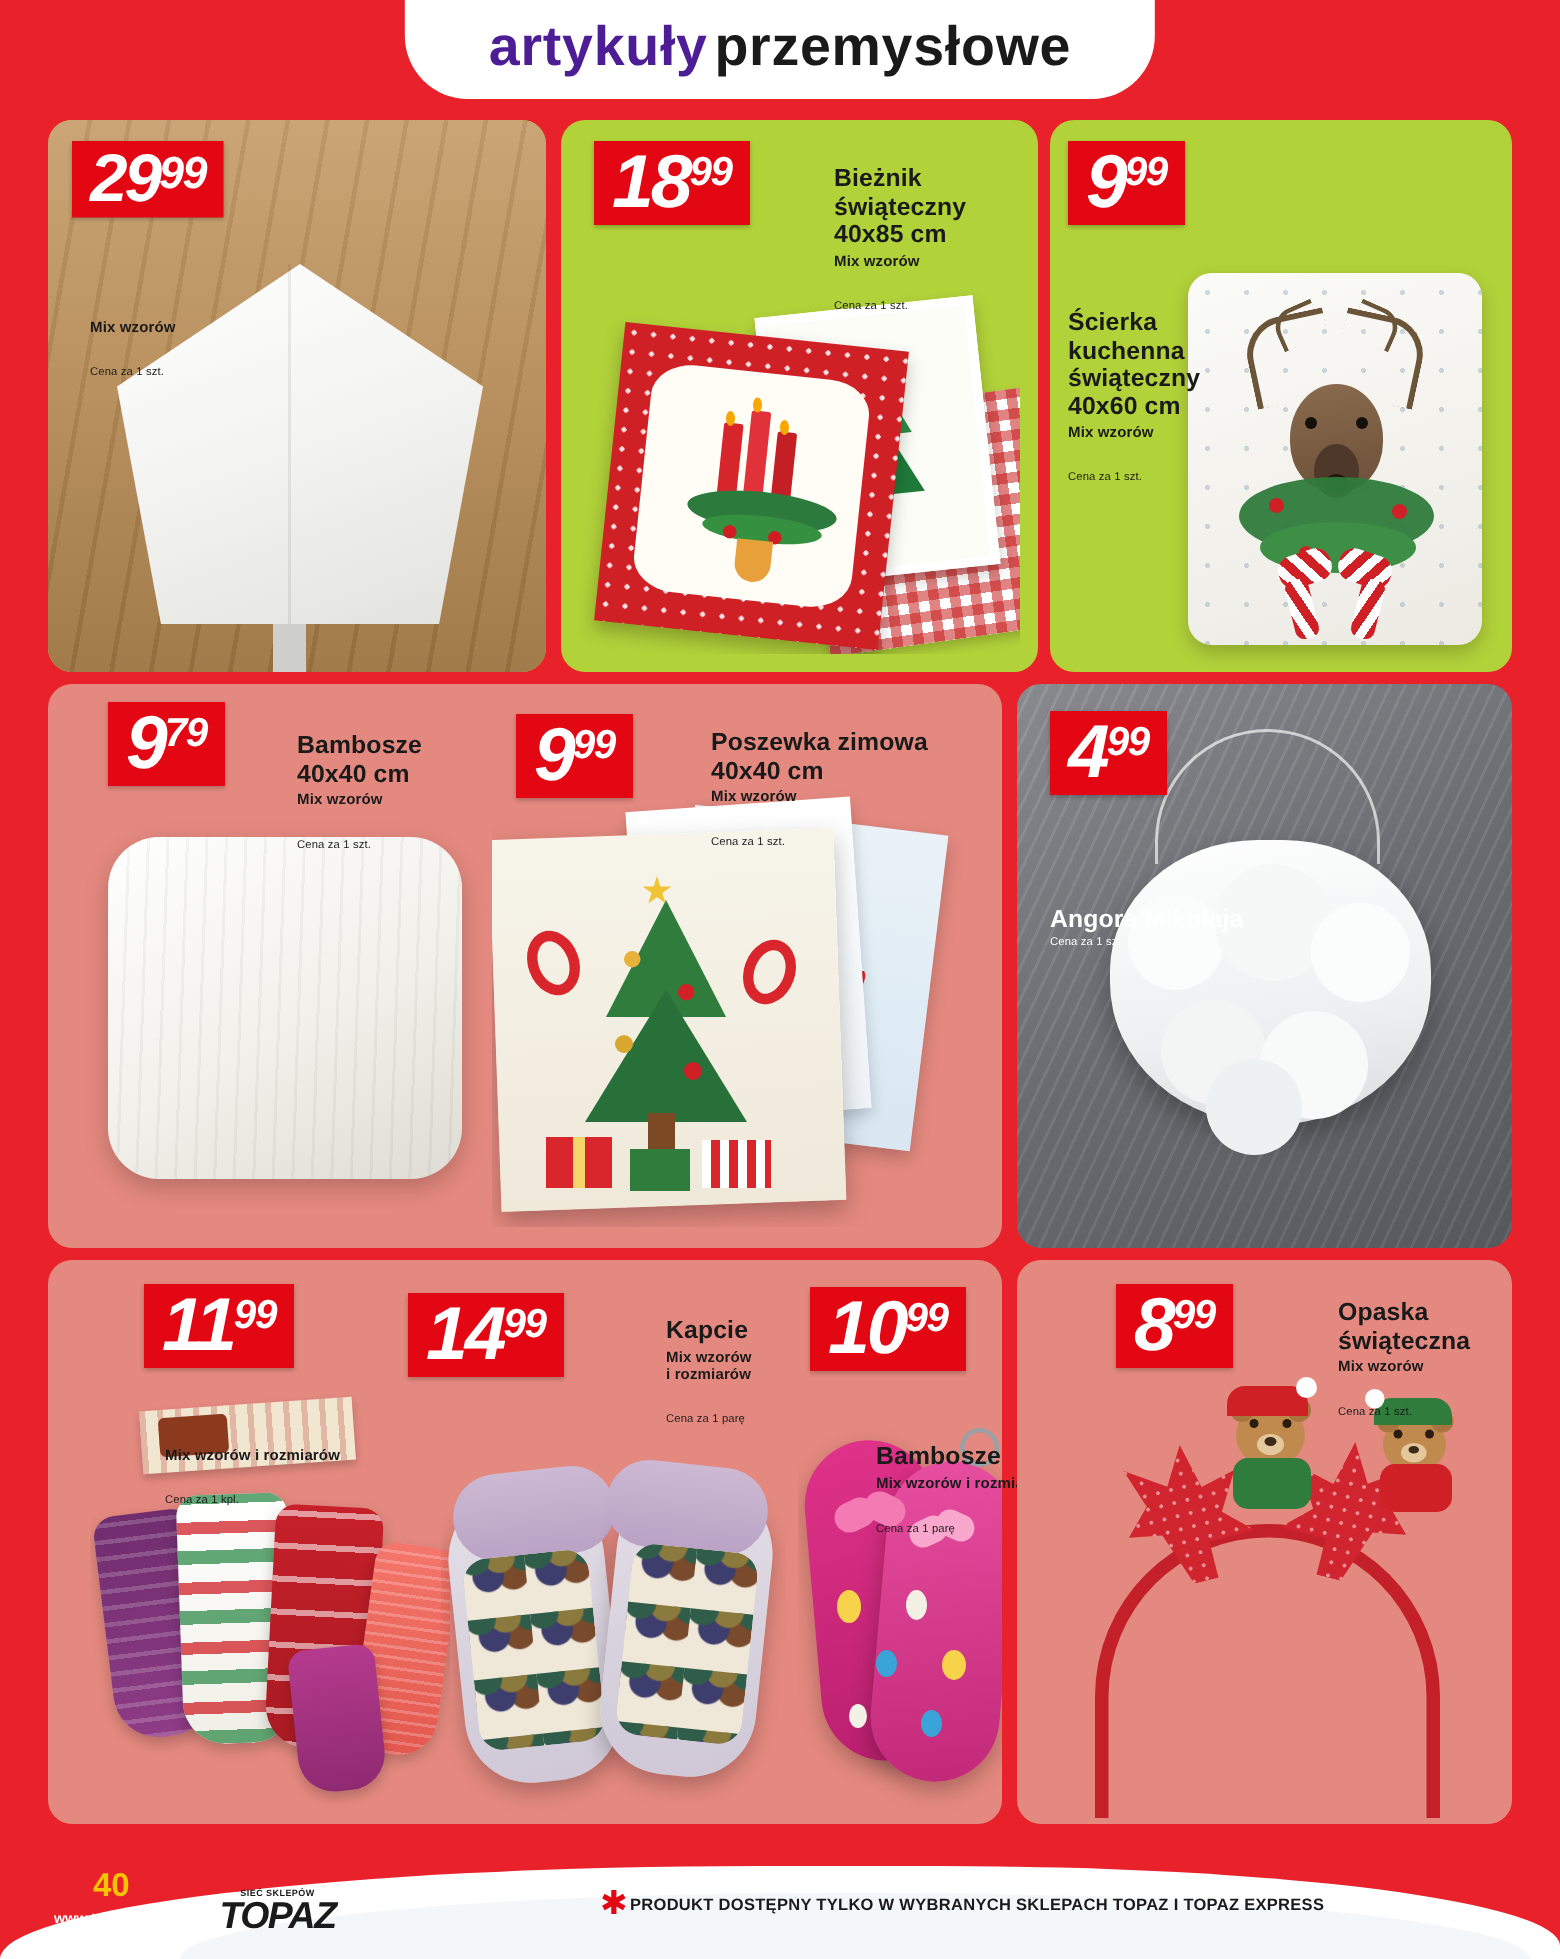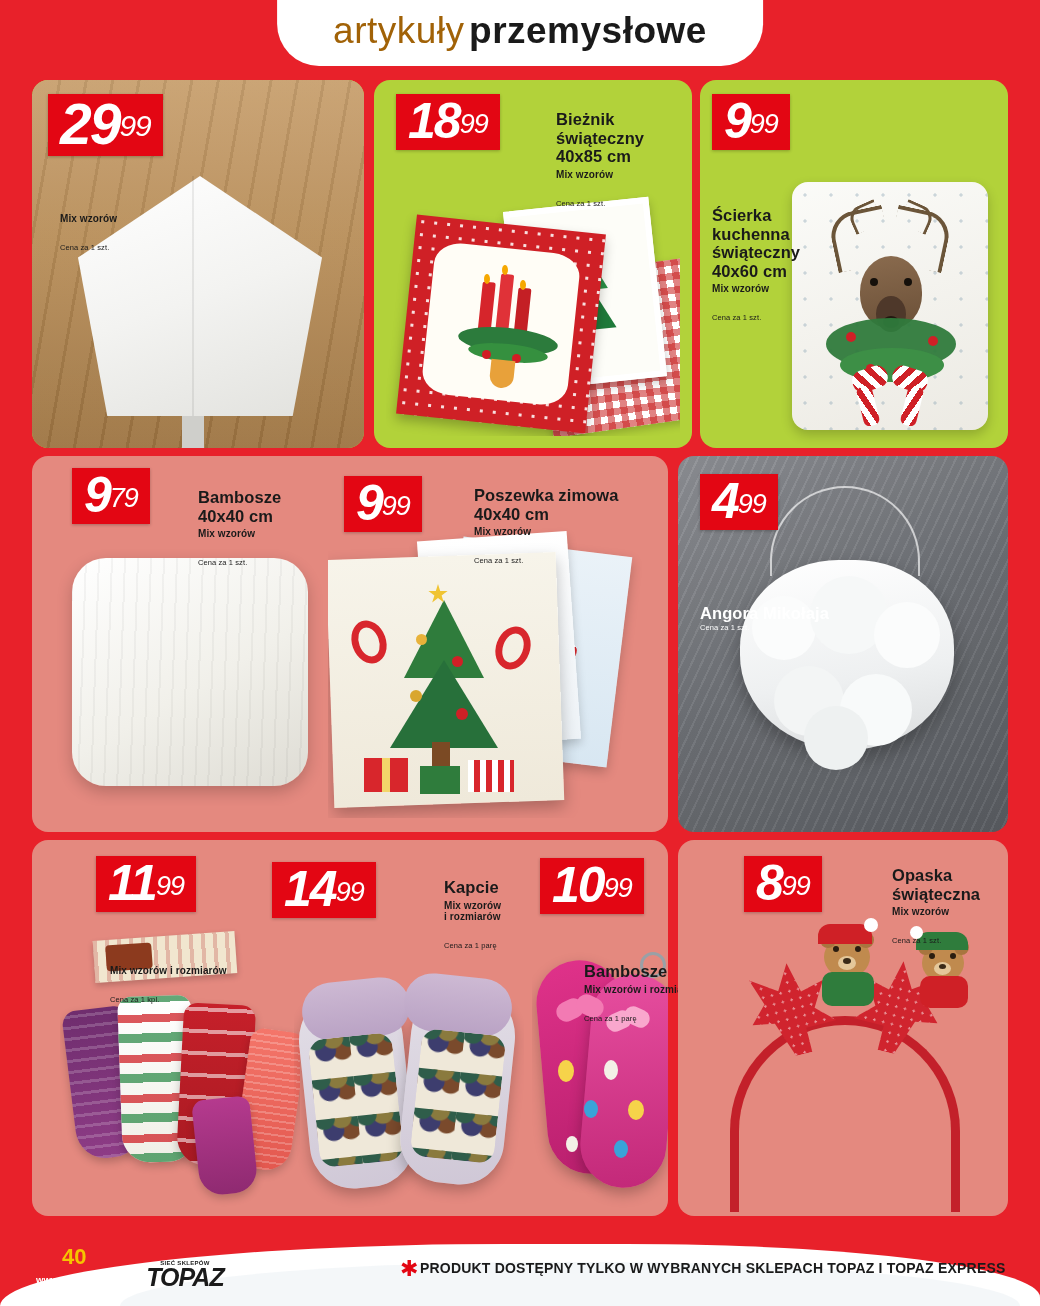--- a/index.html
+++ b/index.html
@@ -23,21 +23,21 @@
   }
   .header-pill {
     position: absolute; top: -34px; left: 50%;
     transform: translateX(-50%);
     background: #ffffff;
     border-radius: 0 0 42px 42px;
     padding: 44px 56px 14px 56px;
     white-space: nowrap;
   }
   .header-pill .h-light {
-    font-size: 37px; color: #a16207; font-weight: 400; letter-spacing: .5px;
+    font-size: 37px; color: #4c1d95; font-weight: 700; letter-spacing: .5px;
   }
   .header-pill .h-bold {
     font-size: 37px; color: #1a1a1a; font-weight: 700; letter-spacing: .5px;
   }
 
   
   .panel {
     position: absolute;
     border-radius: 16px;
     overflow: hidden;
@@ -55,27 +55,27 @@
     display: flex;
     align-items: flex-start;
     box-shadow: 0 1px 3px rgba(0,0,0,.25);
   }
   .tag .int {
     font-weight: 700;
     font-style: italic;
     letter-spacing: -2px;
   }
   .tag .dec {
-    font-weight: 400;
+    font-weight: 700;
     font-style: italic;
     letter-spacing: -1px;
-    margin-top: 14px;
+    margin-top: 4px;
     text-align: right;
   }
-  .tag.big .int { font-size: 57px; }
+  .tag.big .int { font-size: 45px; }
   .tag.big .dec { font-size: 30px; }
   .tag.mid .int { font-size: 50px; }
   .tag.mid .dec { font-size: 27px; }
 
   
   .pname {
     position: absolute;
     color: #1a1a1a;
     font-weight: 700;
     font-size: 16.5px;
@@ -146,21 +146,21 @@
   }
   .topaz .tline {
     font-size: 6px; font-weight: 700; color: #1a1a1a; letter-spacing: .3px;
   }
   .topaz .tname {
     font-size: 25px; font-weight: 700; font-style: italic; color: #1a1a1a;
     letter-spacing: -1px; line-height: .9;
   }
   .footnote {
     position: absolute; left: 420px; bottom: 30px;
-    font-size: 14px; font-weight: 700; color: #1a1a1a; letter-spacing: .2px;
+    font-size: 11px; font-weight: 700; color: #1a1a1a; letter-spacing: .2px;
   }
   .star {
     position: absolute; left: 400px; bottom: 26px;
     color: #e30613; font-size: 22px; line-height: 1;
   }
 
   
   .round { border-radius: 50%; }
 </style>
 </head>

